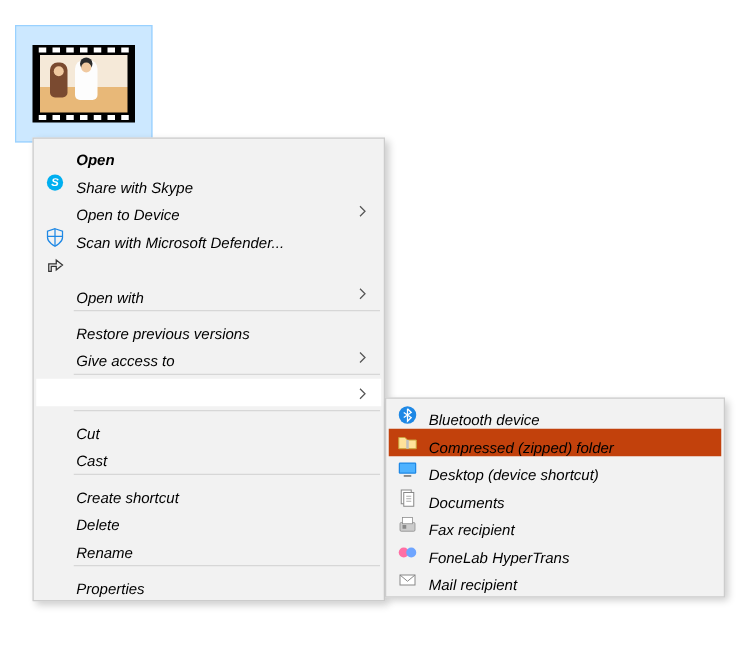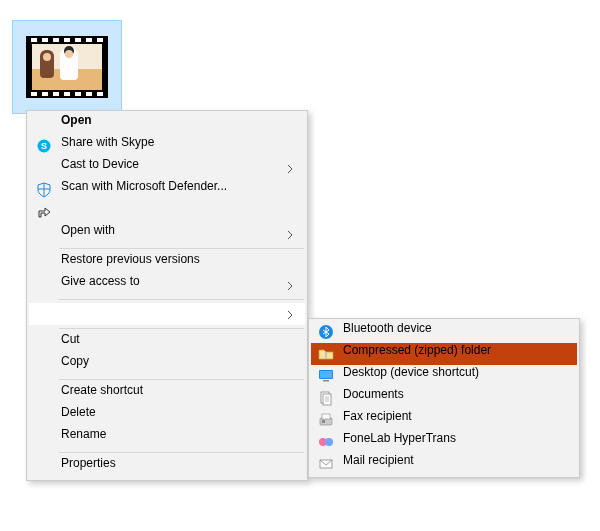--- a/index.html
+++ b/index.html
@@ -86,25 +86,26 @@
     top: 110px;
     width: 282px;
   }
   .menu-sub {
     left: 308px;
     top: 318px;
     width: 272px;
   }
   .item {
     display: flex;
-    align-items: flex-start;
+    align-items: flex-end;
     height: 22px;
     padding: 0 30px 0 32px;
     position: relative;
     white-space: nowrap;
+    font-style: italic;
   }
   .item.highlight { background: #ffffff; }
   .item.highlight-yellow { background: #c2410c; }
   .item .label { flex: 1; }
   .item .chev {
     position: absolute;
     right: 10px;
     top: 6px;
   }
   .sep {
@@ -164,21 +165,21 @@
     <span class="ico">
       <svg width="16" height="16" viewBox="0 0 16 16">
           <circle cx="8" cy="8" r="6.5" fill="#00aff0"></circle>
           <text x="8" y="11" font-size="9" font-weight="bold" fill="#fff" text-anchor="middle">S</text>
         </svg>
     </span>
     <span class="label">Share with Skype</span>
   </div>
 
   <div class="item interactive">
-    <span class="label">Cast to Device</span>
+    <span class="label">Open to Device</span>
     <span class="chev">
       <svg width="8" height="10" viewBox="0 0 8 10">
           <path d="M1 1 L5 5 L1 9" stroke="#555" stroke-width="1" fill="none"></path>
         </svg>
     </span>
   </div>
 
   <div class="item interactive">
     <span class="ico">
       <svg width="16" height="16" viewBox="0 0 16 16">
@@ -231,21 +232,21 @@
         </svg>
     </span>
   </div>
 
   <div class="sep"></div>
 
   <div class="item interactive">
     <span class="label">Cut</span>
   </div>
   <div class="item interactive">
-    <span class="label">Copy</span>
+    <span class="label">Cast</span>
   </div>
 
   <div class="sep"></div>
 
   <div class="item interactive">
     <span class="label">Create shortcut</span>
   </div>
   <div class="item interactive">
     <span class="label">Delete</span>
   </div>

